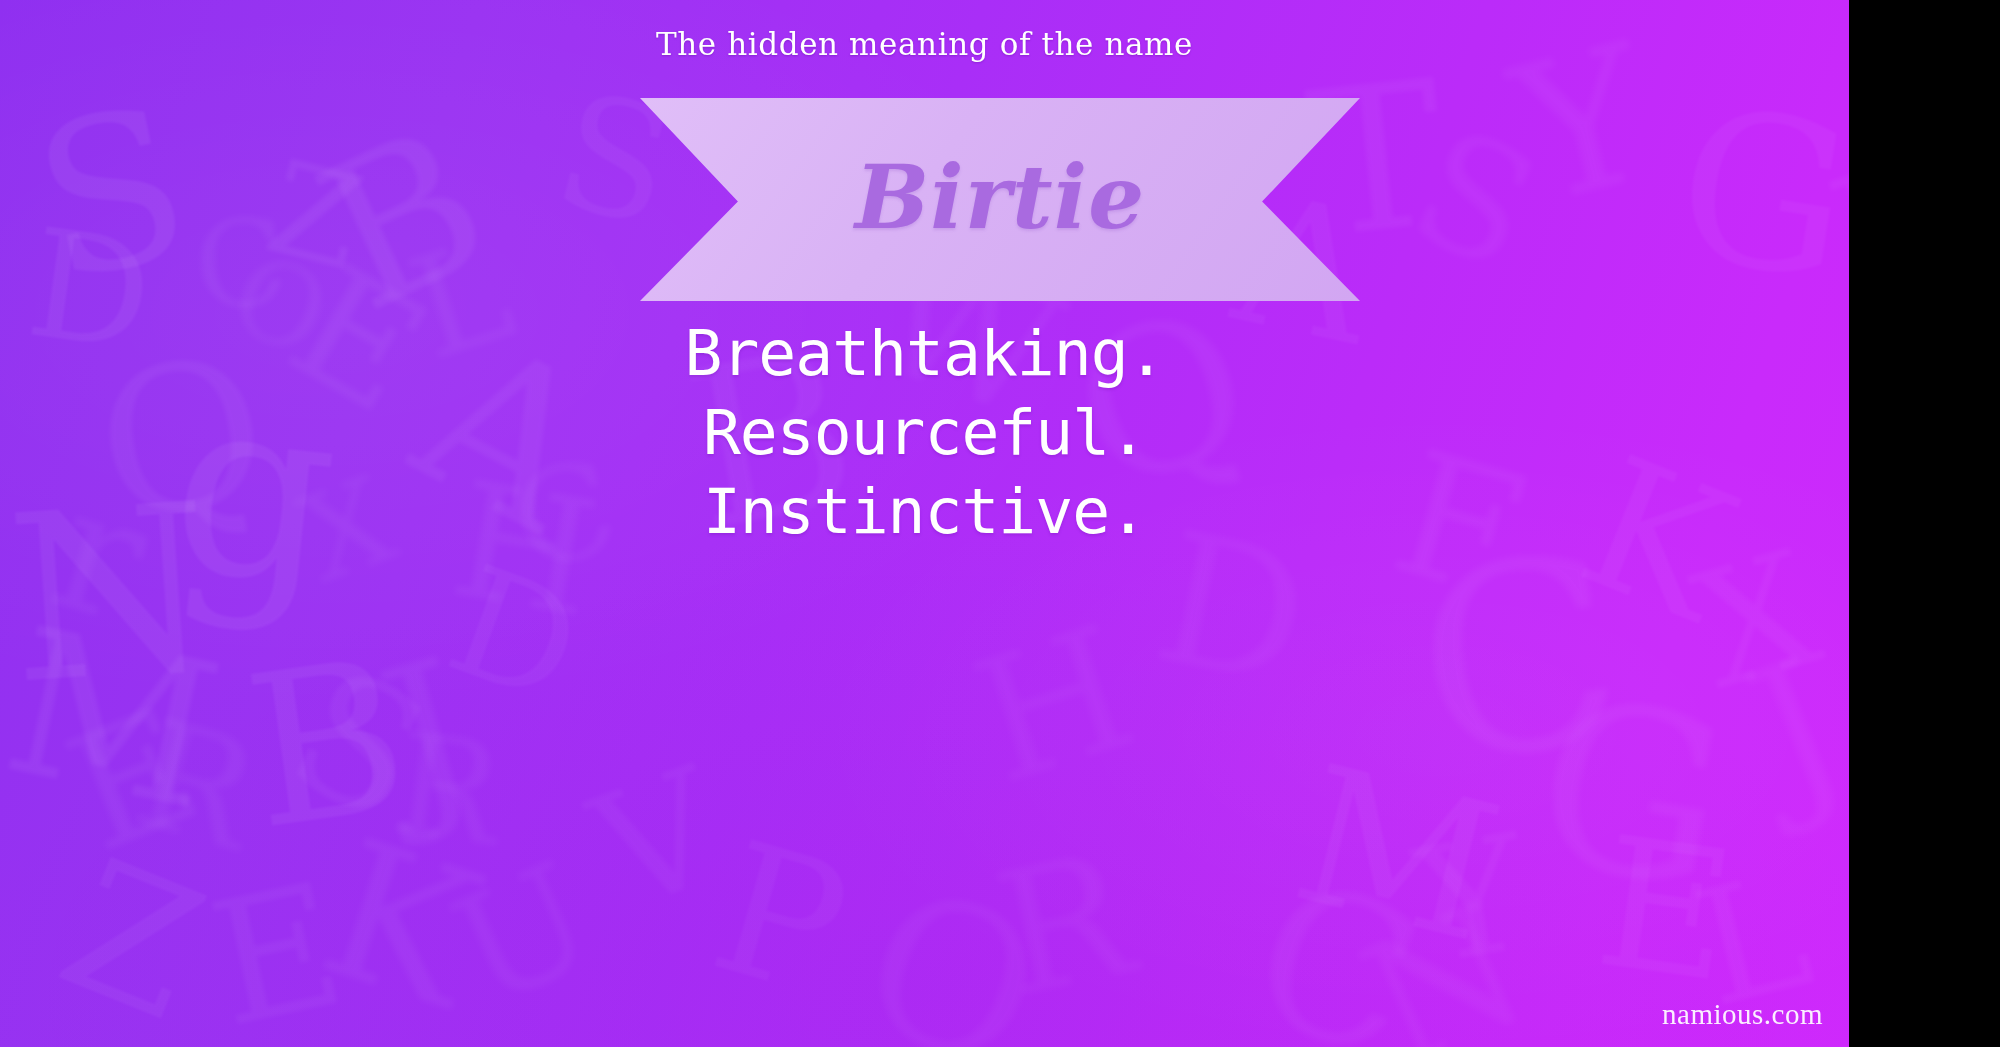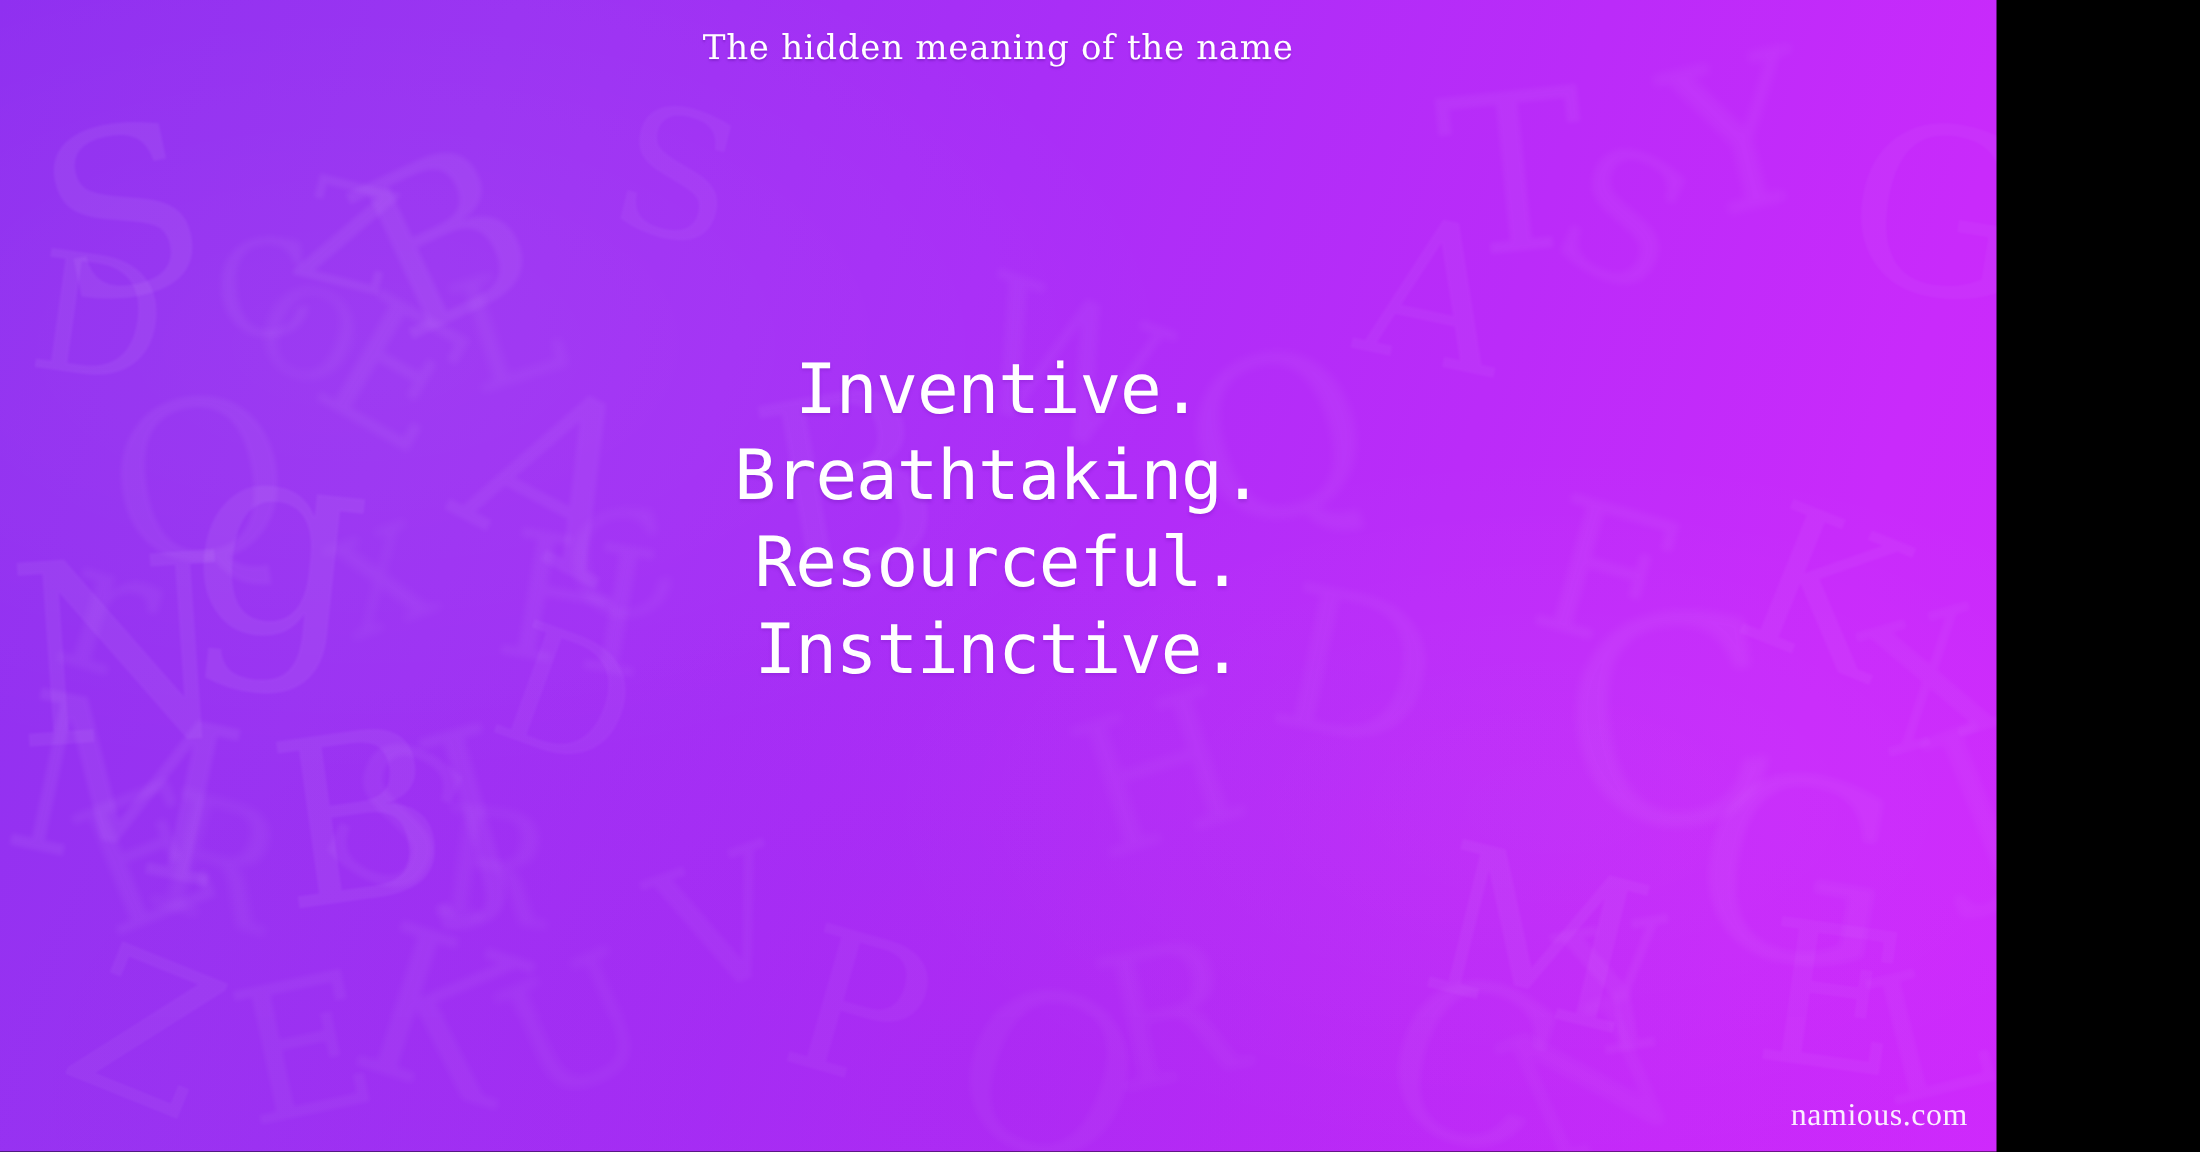--- a/index.html
+++ b/index.html
@@ -15,20 +15,21 @@
     font-family: "Liberation Serif", serif;
     
     background:
       linear-gradient(108deg,
         #8f2ff0 0%,
         #9a33f2 22%,
         #a92ef7 45%,
         #bb2bf9 68%,
         #c92afb 86%,
         #cf29fc 100%);
+    padding-left: 34px;
   }
 
   
   #bg-letters {
     position: absolute;
     inset: 0;
     overflow: hidden;
     pointer-events: none;
   }
   #bg-letters span {
@@ -195,23 +196,26 @@
       <span style="left: 1000px; top: 840px; font-size: 170px; opacity: 0.035; transform: rotate(-12deg); filter: blur(3.9px);">R</span>
       <span style="left: 720px; top: 830px; font-size: 180px; opacity: 0.035; transform: rotate(16deg); filter: blur(1.2px);">P</span>
       <span style="left: 600px; top: 760px; font-size: 160px; opacity: 0.035; transform: rotate(-20deg); filter: blur(2.1px);">V</span>
       <span style="left: 1160px; top: 520px; font-size: 180px; opacity: 0.03; transform: rotate(12deg); filter: blur(3px);">D</span>
       <span style="left: 980px; top: 620px; font-size: 170px; opacity: 0.03; transform: rotate(-18deg); filter: blur(3.9px);">H</span>
     </div>
   <div id="bg-wash"></div>
 
   <div id="title">The hidden meaning of the name</div>
 
+  <div id="banner-wrap">
+    <div id="banner-shape"></div>
+    <div id="banner-name">Birtie</div>
+  </div>
 
   <div id="meanings">
-      <div class="meaning-line">Inventive.</div>
       <div class="meaning-line">Breathtaking.</div>
       <div class="meaning-line">Resourceful.</div>
       <div class="meaning-line">Instinctive.</div>
     </div>
 
   <div id="watermark">namious.com</div>
 
 </div>
 
 </body></html>

